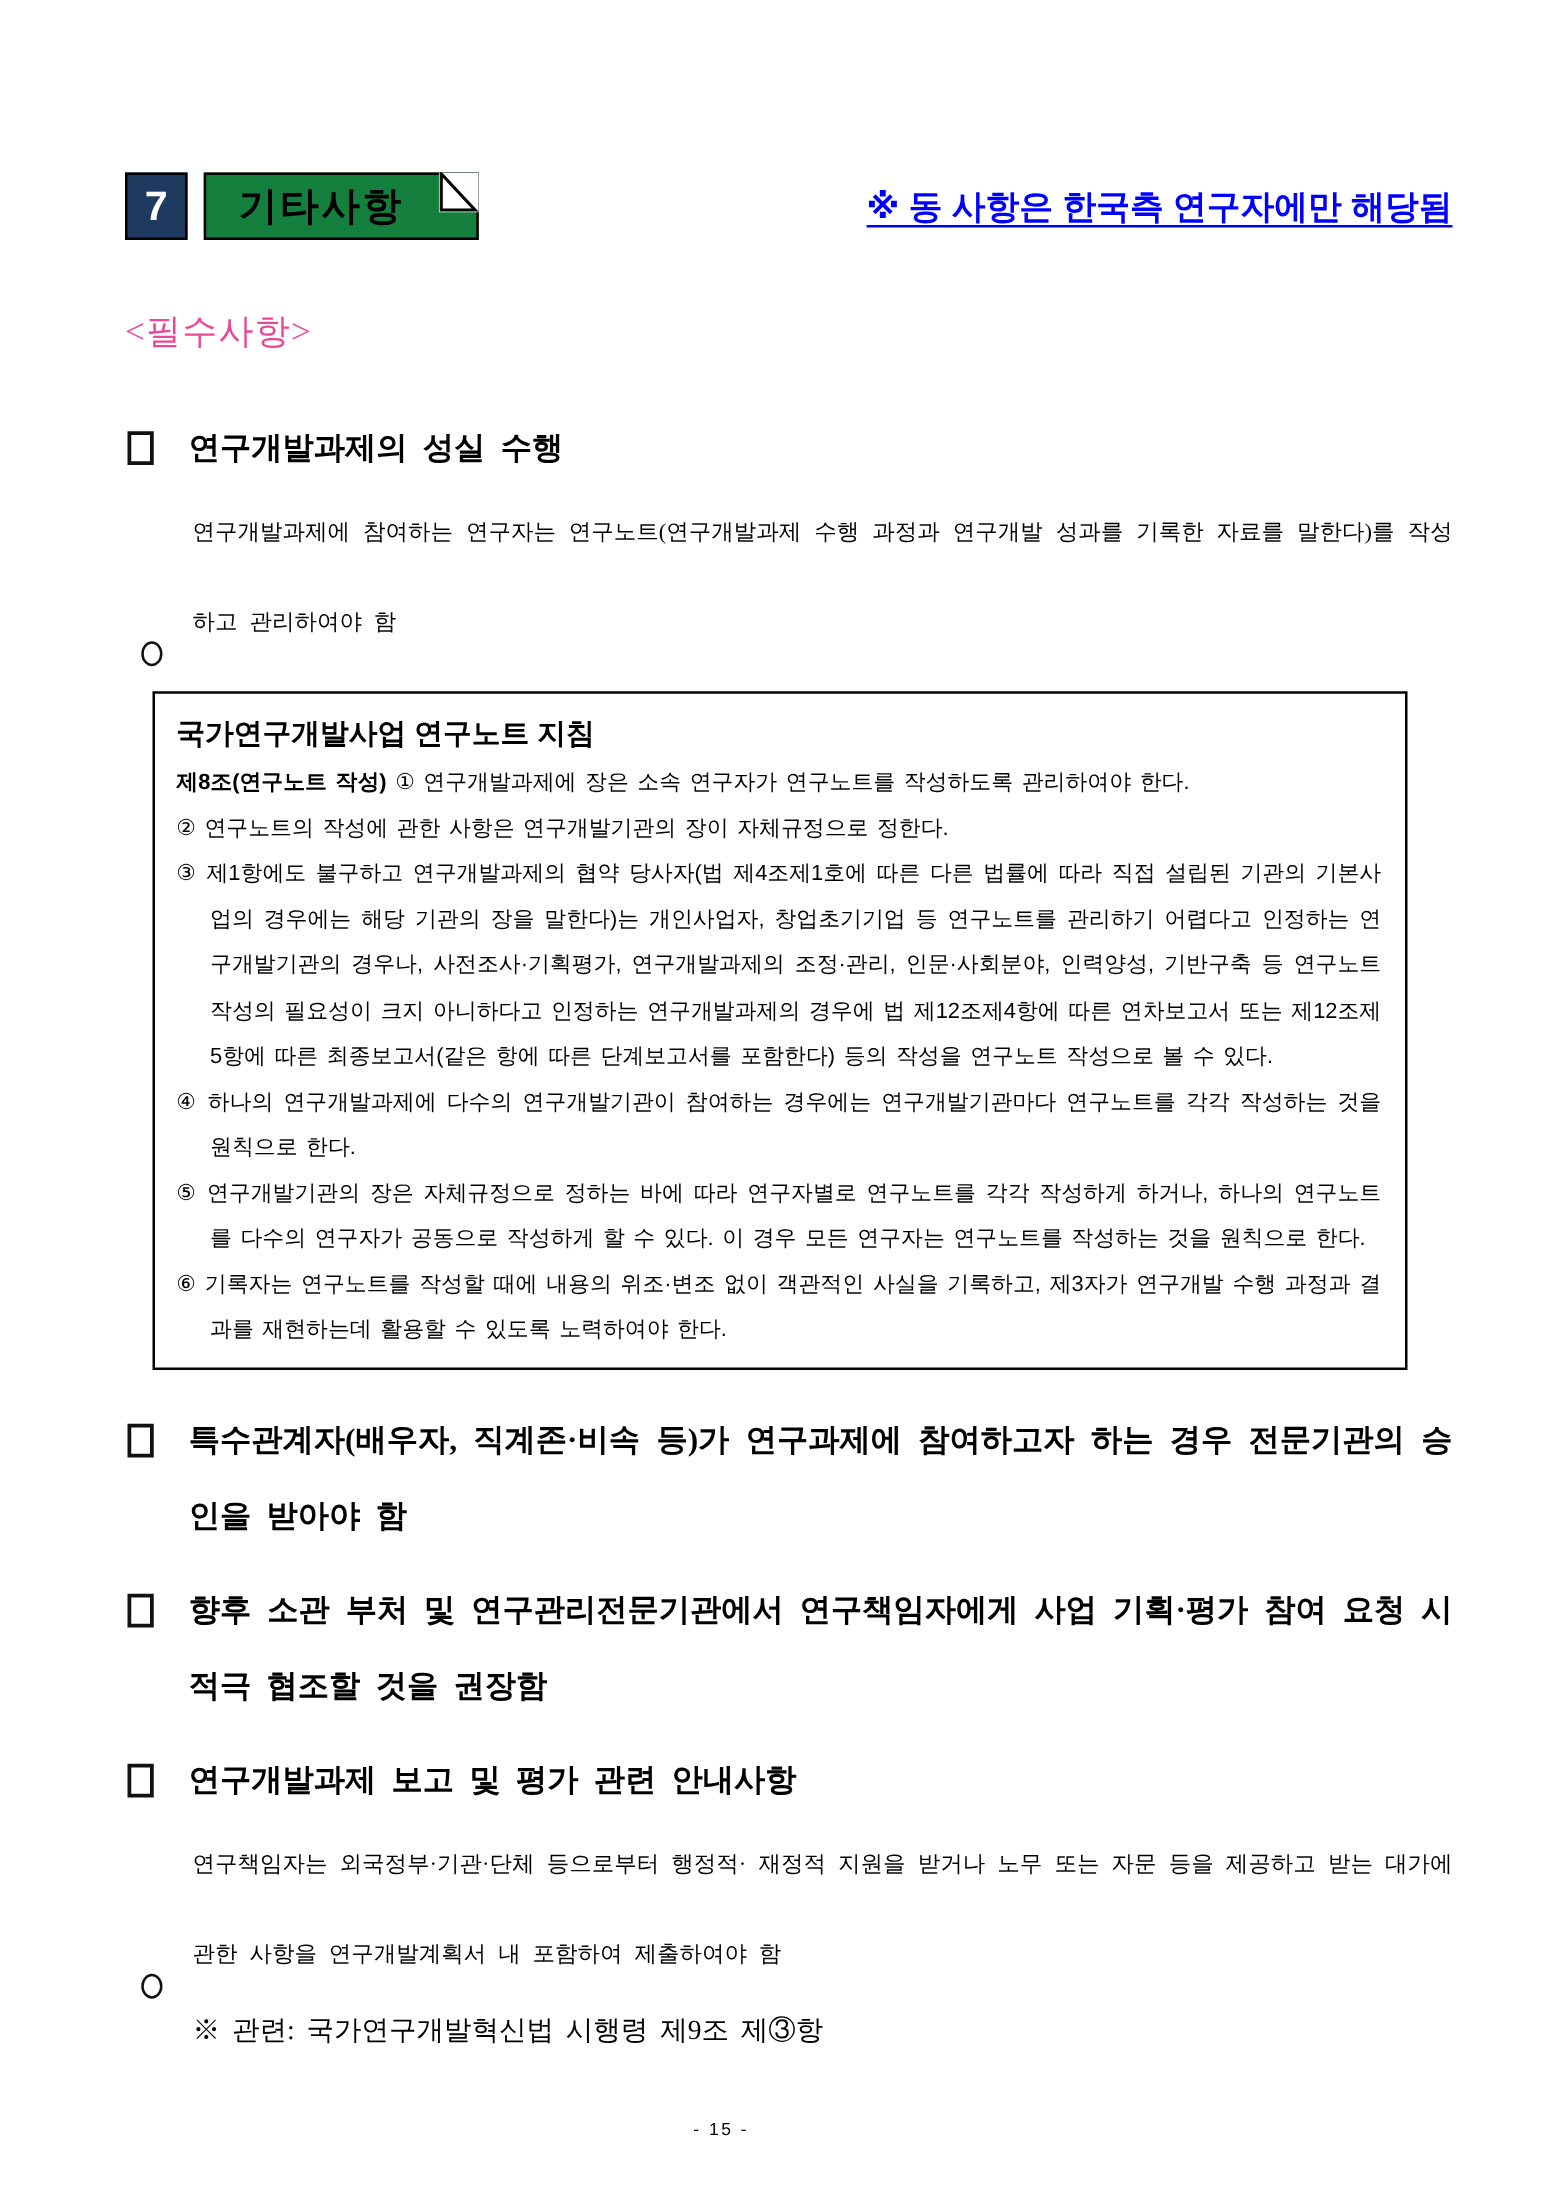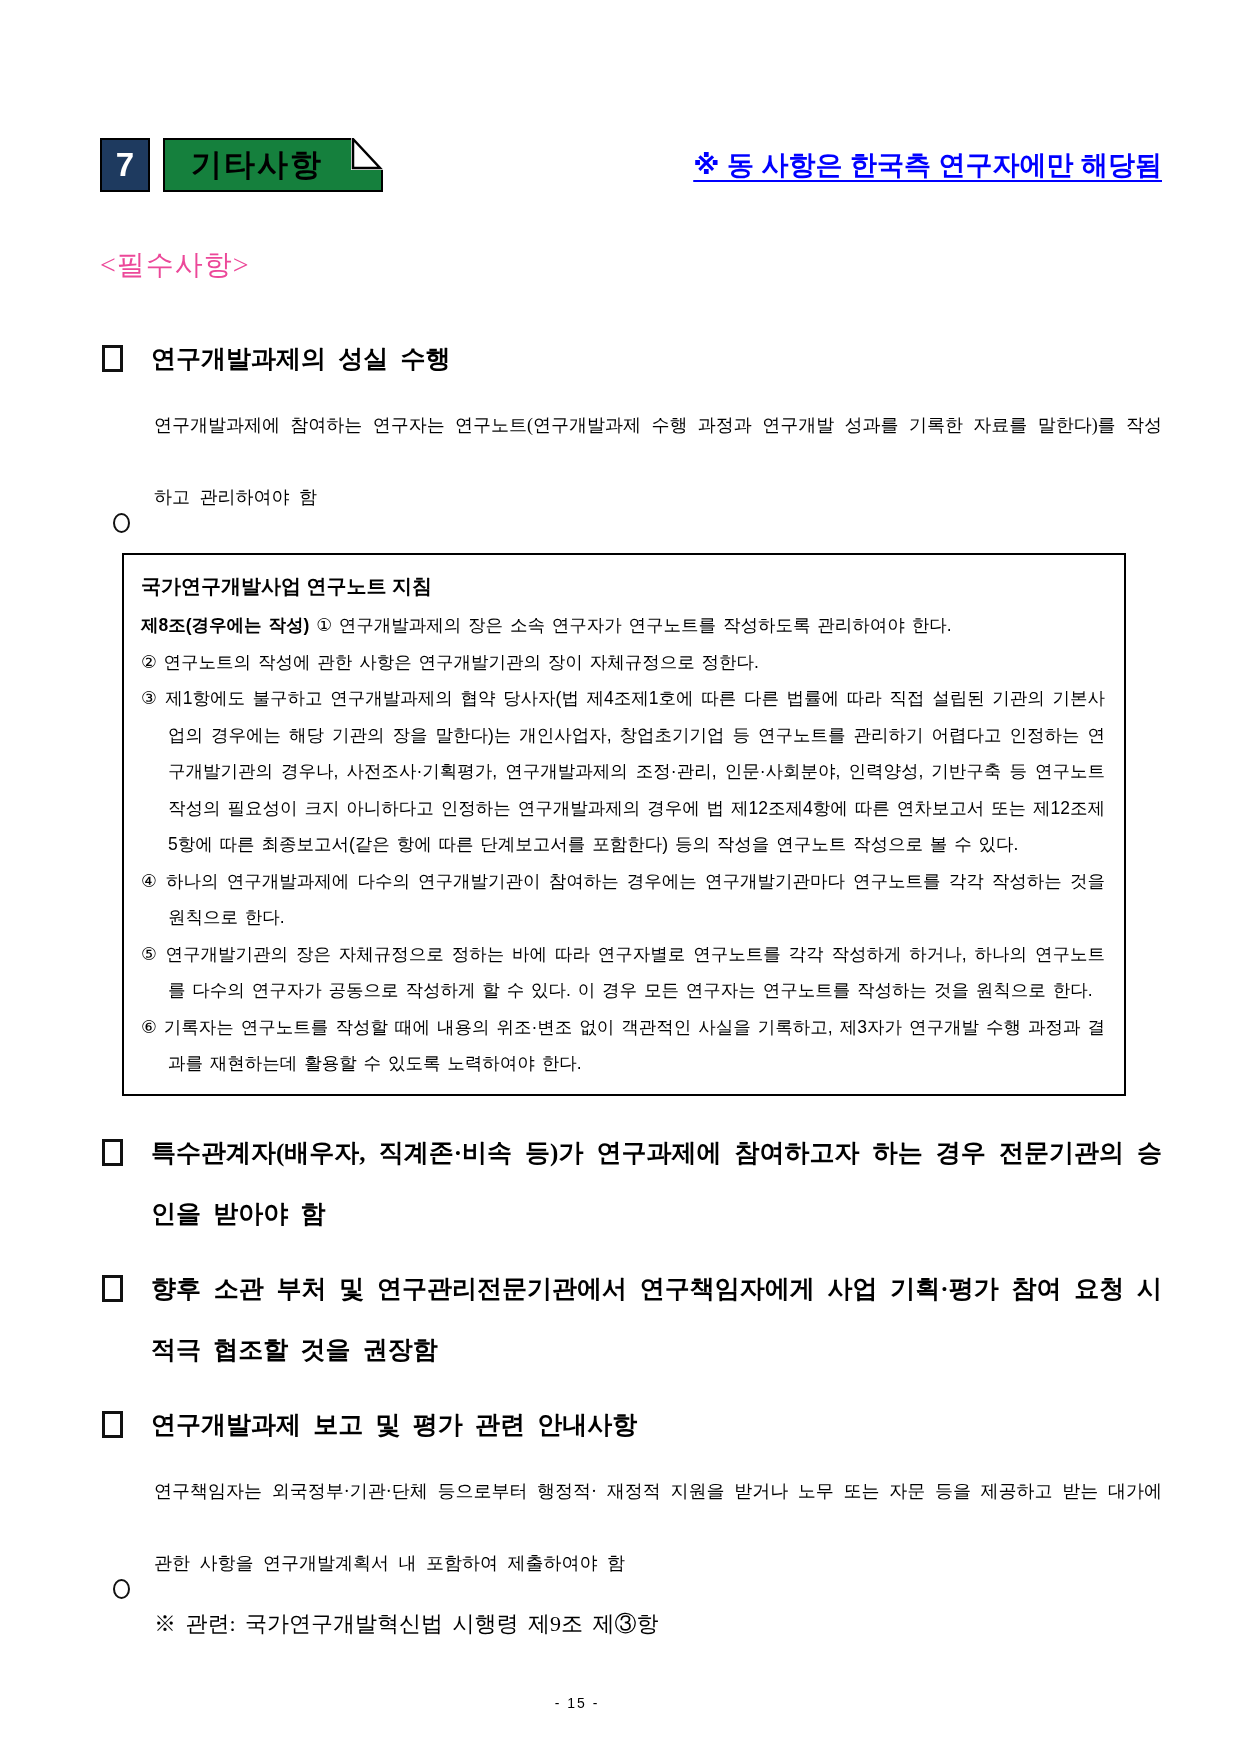--- a/index.html
+++ b/index.html
@@ -95,21 +95,21 @@
   }
 
   
   .notice-box {
     margin: 20px 36px 0 22px;
     border: 2px solid #000000;
     background: #ffffff;
     padding: 10px 19px 12px 17px;
     font-family: "Liberation Sans", "DejaVu Sans", sans-serif;
   }
-  .box-title { font-weight: bold; font-size: 20px; line-height: 42px; }
+  .box-title { font-weight: bold; font-size: 23px; line-height: 42px; }
   .clause {
     font-size: 17.5px;
     line-height: 36.5px;
     text-align: justify;
     word-spacing: 2px;
     padding-left: 27px;
     text-indent: -27px;
   }
   .clause-first { padding-left: 0; text-indent: 0; }
   .clause .bold { font-weight: bold; }
@@ -155,21 +155,21 @@
       <span class="text">연구개발과제의 성실 수행</span>
     </div>
     <div class="item">
       <span class="circ"></span>
       <span class="text">연구개발과제에 참여하는 연구자는 연구노트(연구개발과제 수행 과정과 연구개발 성과를 기록한 자료를 말한다)를 작성하고 관리하여야 함</span>
     </div>
   </div>
 
   <div class="notice-box">
     <div class="box-title">국가연구개발사업 연구노트 지침</div>
-    <p class="clause clause-first"><span class="bold">제8조(경우에는 작성)</span> <span>① 연구개발과제의 장은 소속 연구자가 연구노트를 작성하도록 관리하여야 한다.</span></p>
+    <p class="clause clause-first"><span class="bold">제8조(연구노트 작성)</span> <span>① 연구개발과제에 장은 소속 연구자가 연구노트를 작성하도록 관리하여야 한다.</span></p>
     <p class="clause">② 연구노트의 작성에 관한 사항은 연구개발기관의 장이 자체규정으로 정한다.</p>
     <p class="clause">③ 제1항에도 불구하고 연구개발과제의 협약 당사자(법 제4조제1호에 따른 다른 법률에 따라 직접 설립된 기관의 기본사업의 경우에는 해당 기관의 장을 말한다)는 개인사업자, 창업초기기업 등 연구노트를 관리하기 어렵다고 인정하는 연구개발기관의 경우나, 사전조사·기획평가, 연구개발과제의 조정·관리, 인문·사회분야, 인력양성, 기반구축 등 연구노트 작성의 필요성이 크지 아니하다고 인정하는 연구개발과제의 경우에 법 제12조제4항에 따른 연차보고서 또는 제12조제5항에 따른 최종보고서(같은 항에 따른 단계보고서를 포함한다) 등의 작성을 연구노트 작성으로 볼 수 있다.</p>
     <p class="clause">④ 하나의 연구개발과제에 다수의 연구개발기관이 참여하는 경우에는 연구개발기관마다 연구노트를 각각 작성하는 것을 원칙으로 한다.</p>
     <p class="clause">⑤ 연구개발기관의 장은 자체규정으로 정하는 바에 따라 연구자별로 연구노트를 각각 작성하게 하거나, 하나의 연구노트를 다수의 연구자가 공동으로 작성하게 할 수 있다. 이 경우 모든 연구자는 연구노트를 작성하는 것을 원칙으로 한다.</p>
     <p class="clause">⑥ 기록자는 연구노트를 작성할 때에 내용의 위조·변조 없이 객관적인 사실을 기록하고, 제3자가 연구개발 수행 과정과 결과를 재현하는데 활용할 수 있도록 노력하여야 한다.</p>
   </div>
 
   <div class="sec sec-2">
     <div class="sec-heading">
       <span class="chk"></span>

